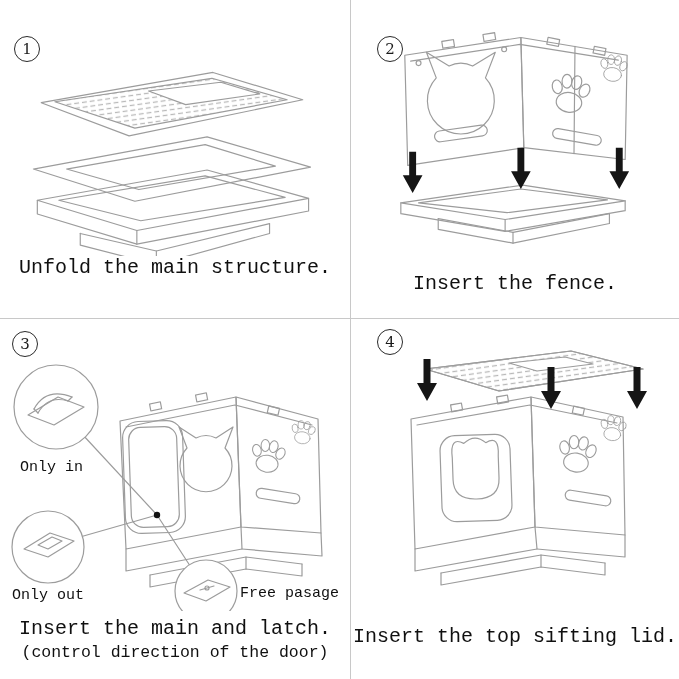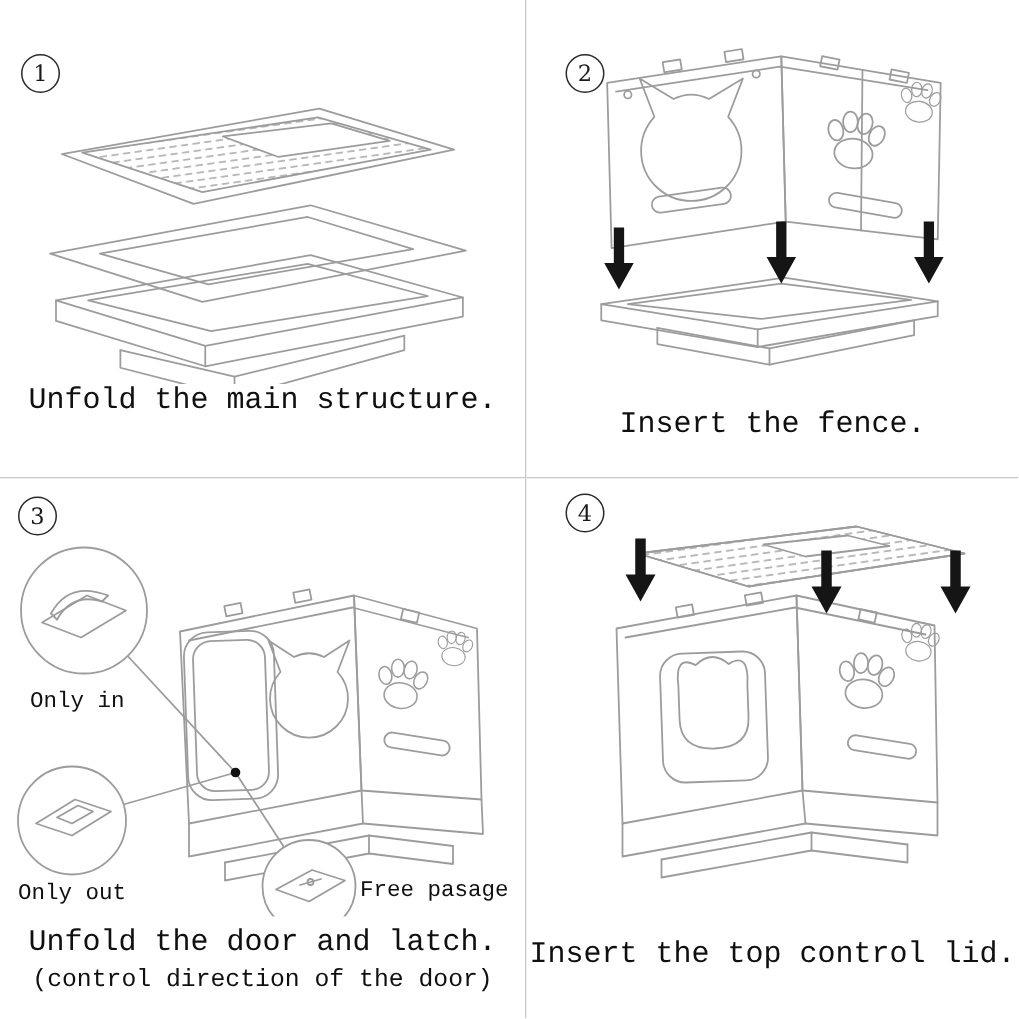--- a/index.html
+++ b/index.html
@@ -188,21 +188,21 @@
           <circle class="inkw" cx="206" cy="256" r="31"></circle>
           <path d="M184,258 L208,245 L230,252 L206,266 Z"></path>
           <path d="M200,255 L214,251"></path>
           <circle cx="207" cy="253" r="2"></circle>
         </g>
       </g>
       <text class="lbl" x="20" y="136">Only in</text>
       <text class="lbl" x="12" y="264">Only out</text>
       <text class="lbl" x="240" y="262">Free pasage</text>
     </svg>
-    <div class="cap l1">Unfold the door and latch.</div>
+    <div class="cap l1">Insert the main and latch.</div>
     <div class="cap l2">(control direction of the door)</div>
   </div>
 
   <div class="panel" id="panel4">
     <div class="num">4</div>
     <svg id="svg4" class="draw" width="312" height="268" viewBox="0 0 312 268">
       <g class="ink">
 
         <g>
           <path d="M52,72 L172,50 L176,180 L56,202 Z"></path>
@@ -229,16 +229,16 @@
           <path d="M66,22 L212,4 L284,22 L140,44 Z" fill="url(#gridp)"></path>
           <path d="M66,22 L212,4 L284,22 L140,44 Z"></path>
           <path d="M150,16 L206,10 L234,17 L178,24 Z" fill="#ffffff"></path>
         </g>
       </g>
 
       <use href="#arrowD" transform="translate(68,12)"></use>
       <use href="#arrowD" transform="translate(192,20)"></use>
       <use href="#arrowD" transform="translate(278,20)"></use>
     </svg>
-    <div class="cap">Insert the top control lid.</div>
+    <div class="cap">Insert the top sifting lid.</div>
   </div>
 
 </div>
 
 </body></html>

